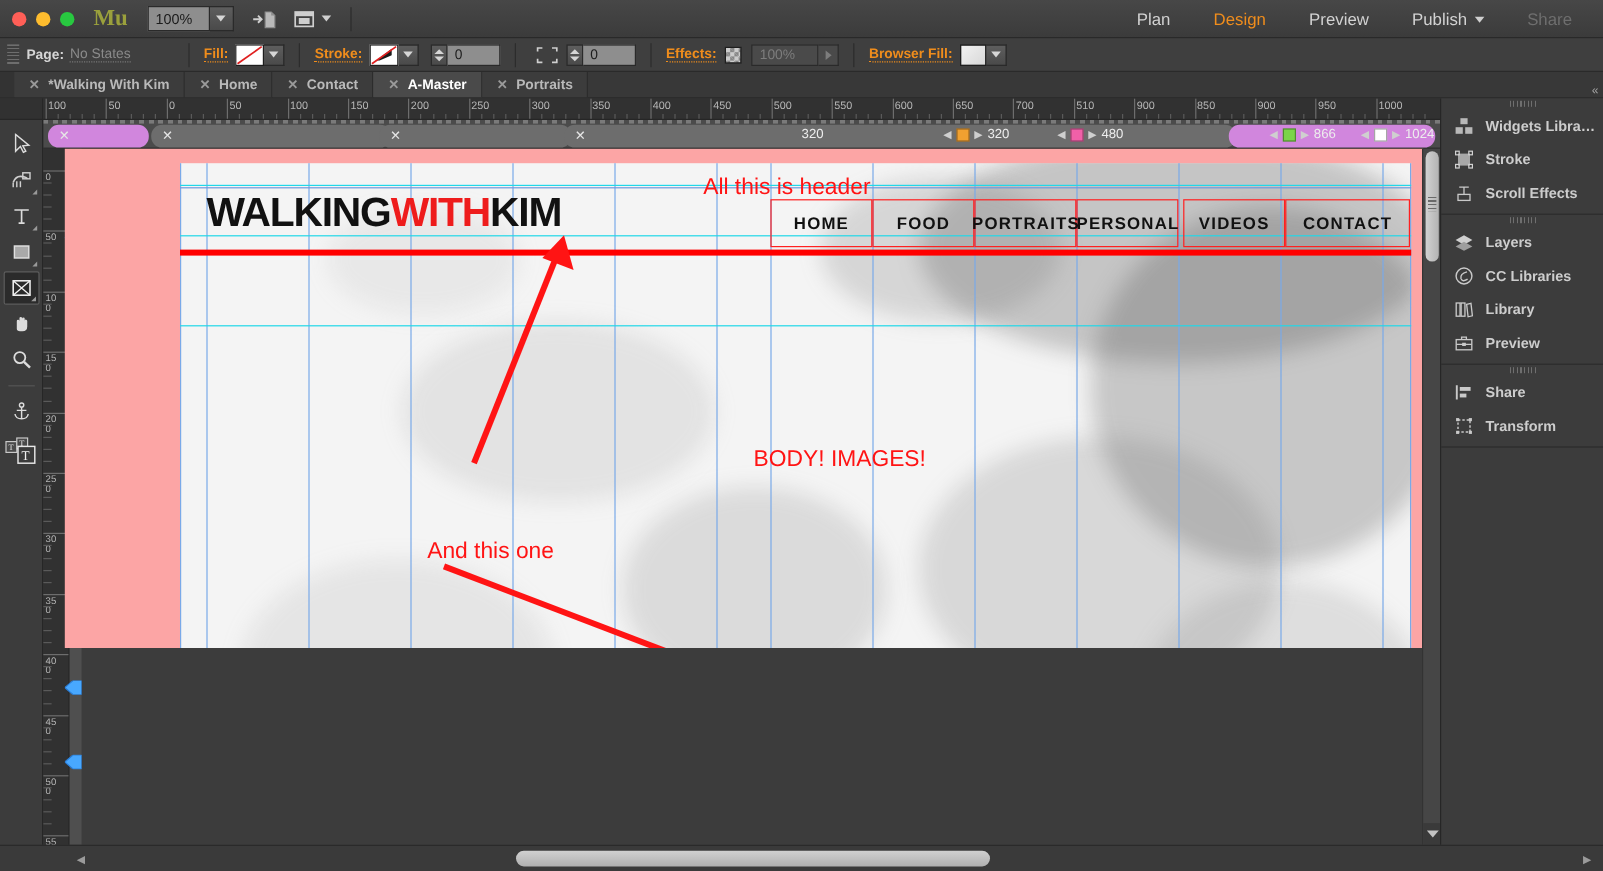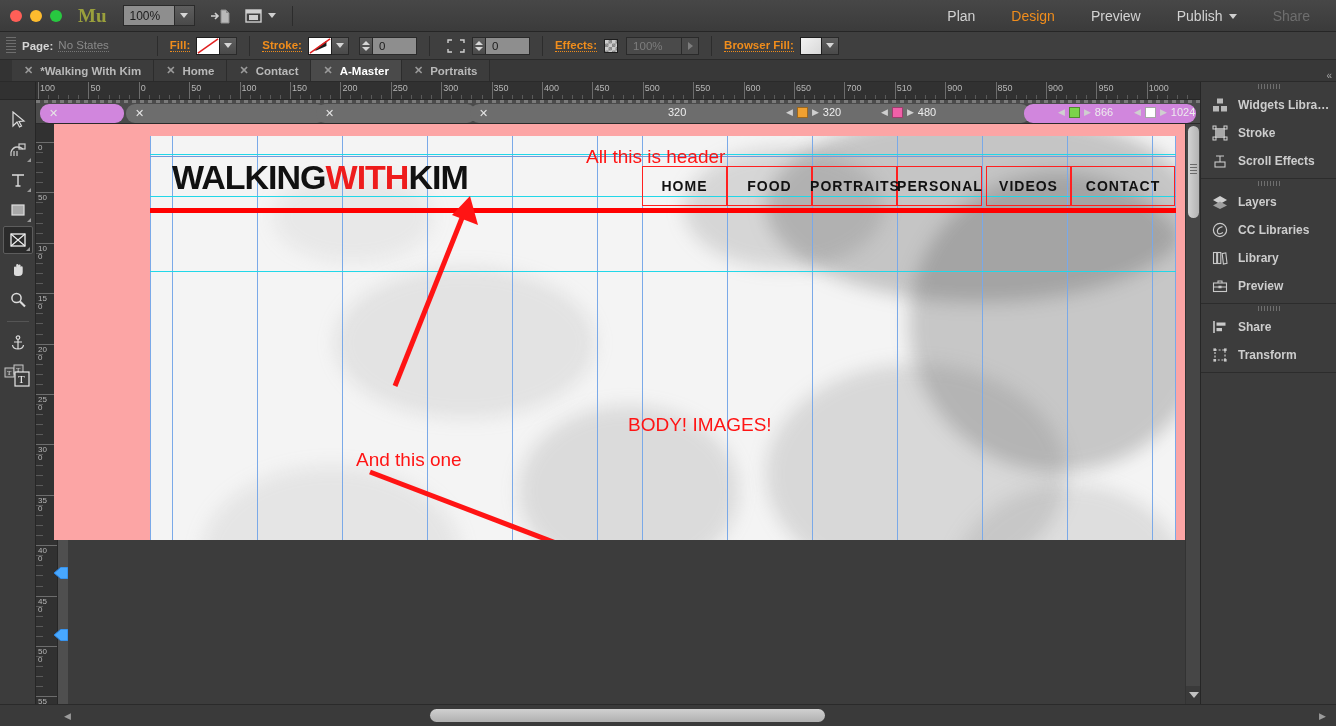--- a/index.html
+++ b/index.html
@@ -738,21 +738,21 @@
       <div class="navitem" style="left:836px;top:42px;width:85px;">VIDEOS</div>
       <div class="navitem" style="left:921px;top:42px;width:104px;">CONTACT</div>
 
       <div class="redline" style="left:0px;top:72px;width:1026px;"></div>
 
       <div class="redline" style="left:0px;top:448px;width:1026px;"></div>
 
       <div class="redthin" style="left:0px;top:533px;width:1026px;"></div>
 
       <div class="annot" style="left:436px;top:10px;">All this is header</div>
-      <div class="annot" style="left:478px;top:236px;margin-top:42px;">BODY! IMAGES!</div>
+      <div class="annot" style="left:478px;top:236px;">BODY! IMAGES!</div>
       <div class="annot" style="left:206px;top:313px;">And this one</div>
 
       <svg style="position:absolute;left:210px;top:55px;width:130px;height:200px;" viewBox="0 0 130 200">
         <path d="M35 195 L104 22" stroke="#ff1414" stroke-width="5" fill="none"></path>
         <polygon points="110,5 118,34 92,24" fill="#ff1414"></polygon>
       </svg>
       <svg style="position:absolute;left:215px;top:330px;width:300px;height:125px;" viewBox="0 0 300 125">
         <path d="M5 6 L272 108" stroke="#ff1414" stroke-width="5" fill="none"></path>
         <polygon points="292,118 260,118 272,94" fill="#ff1414"></polygon>
       </svg>

